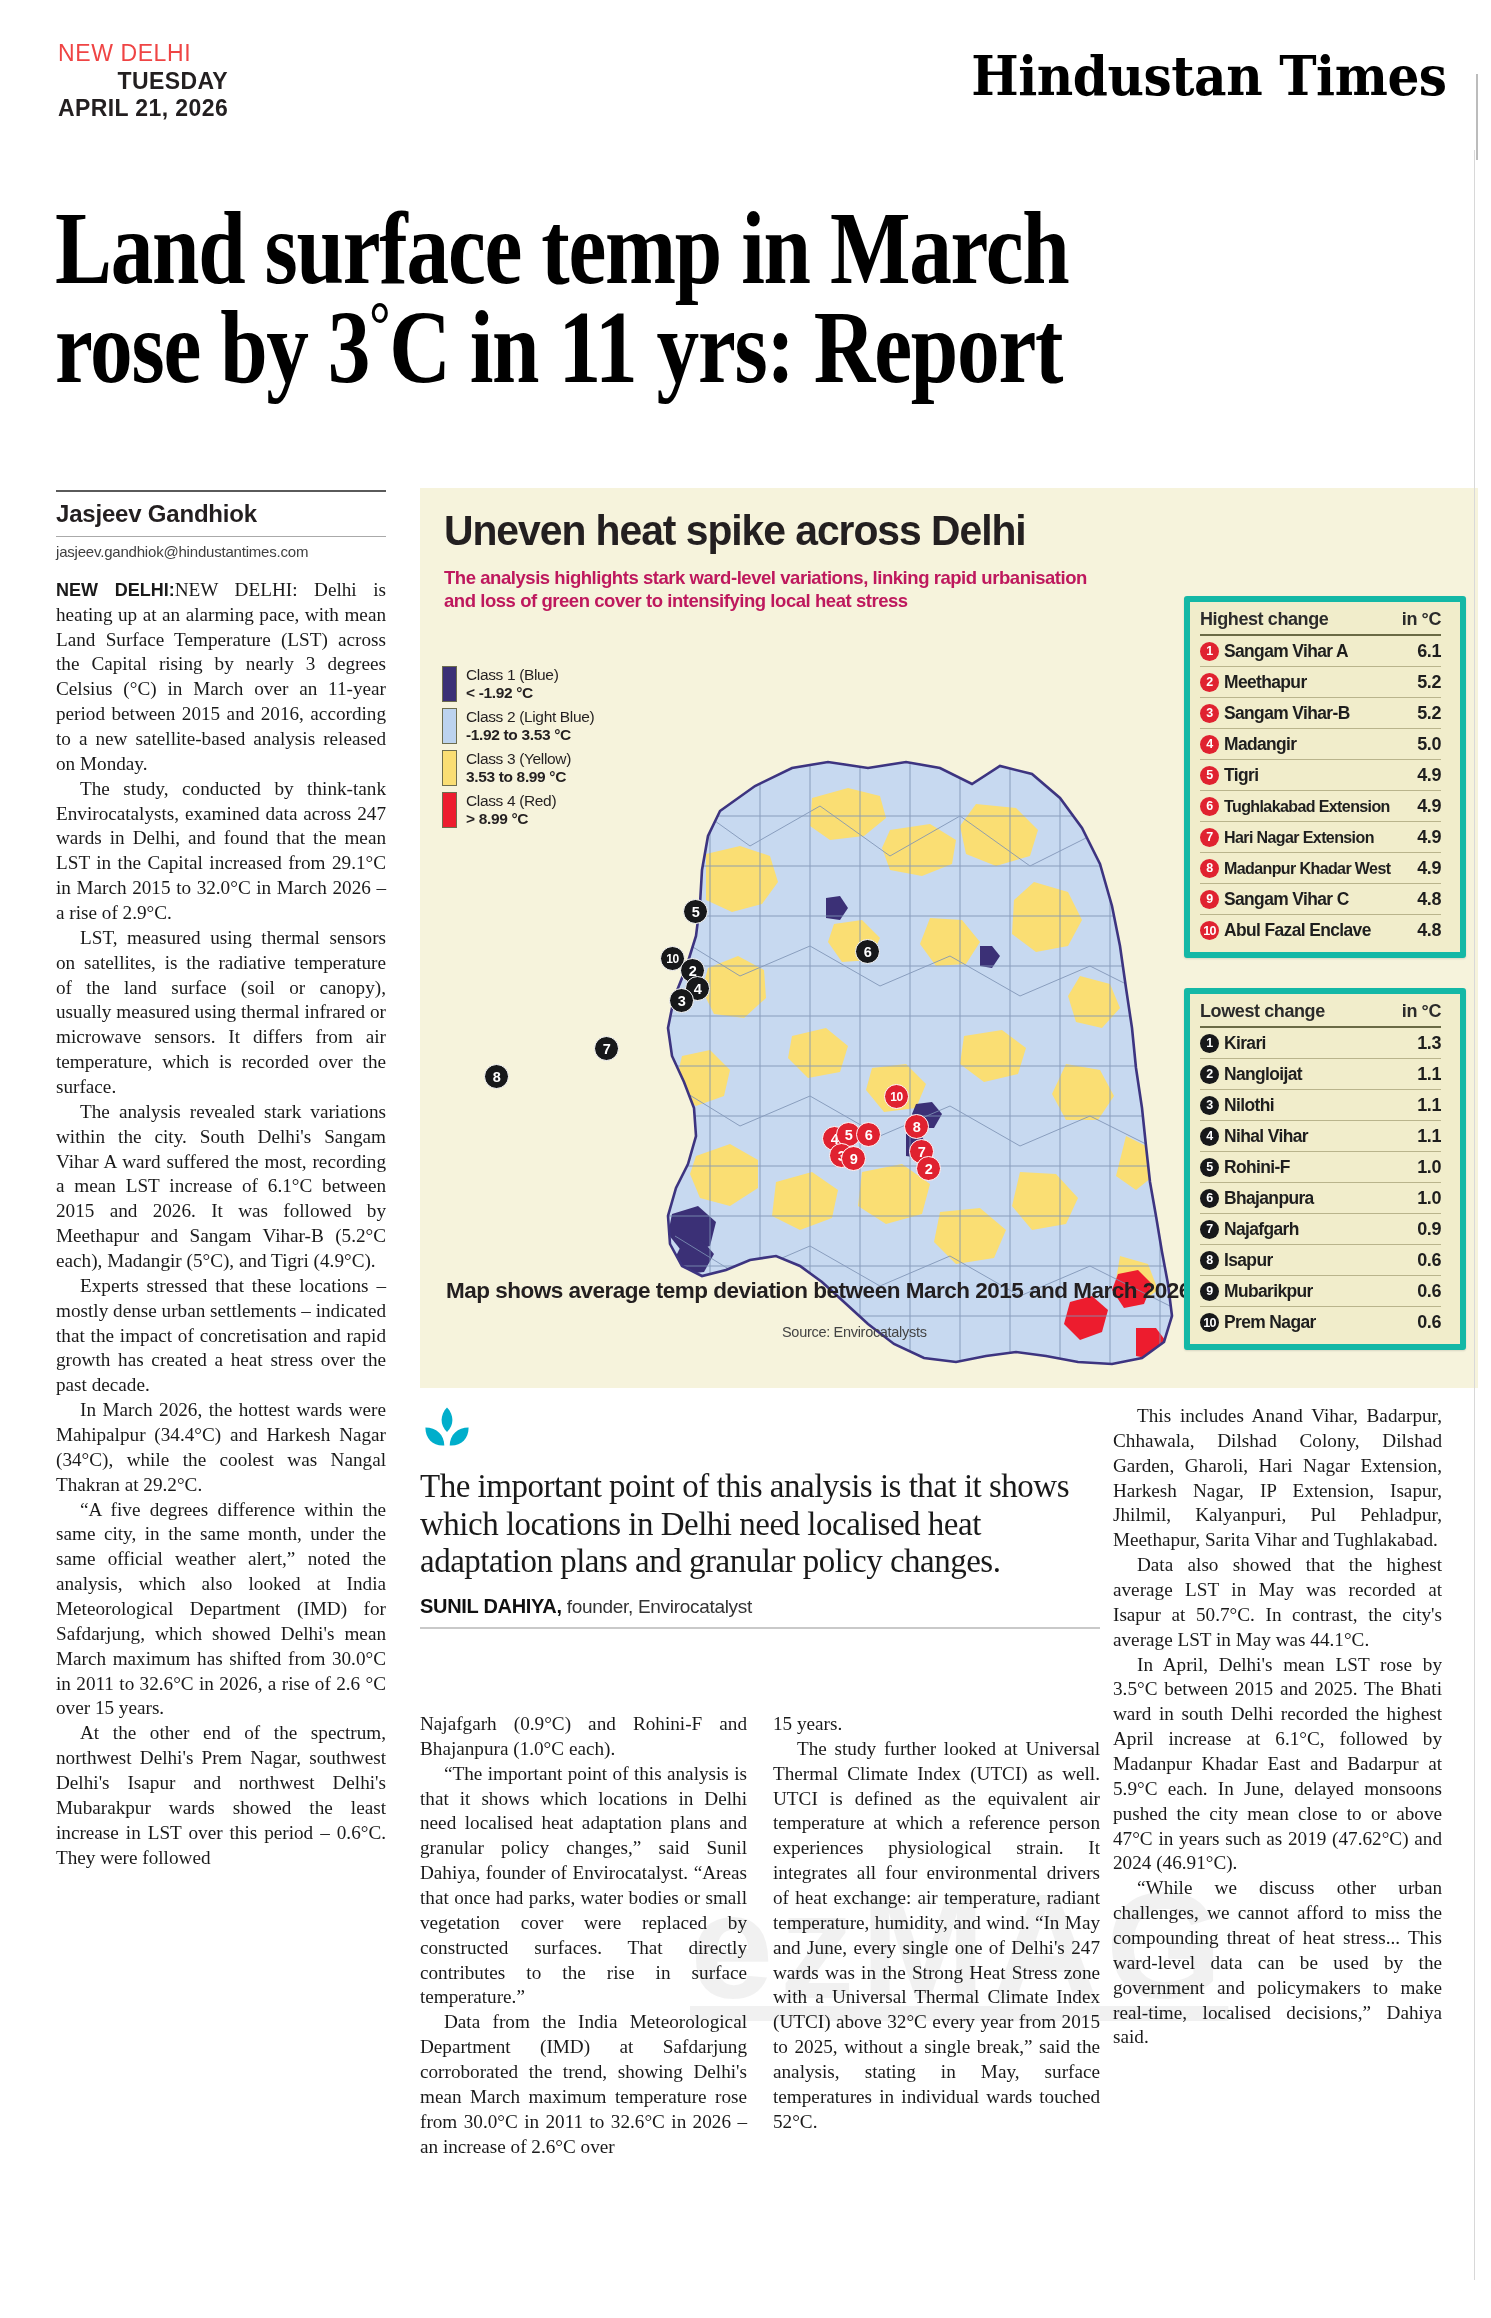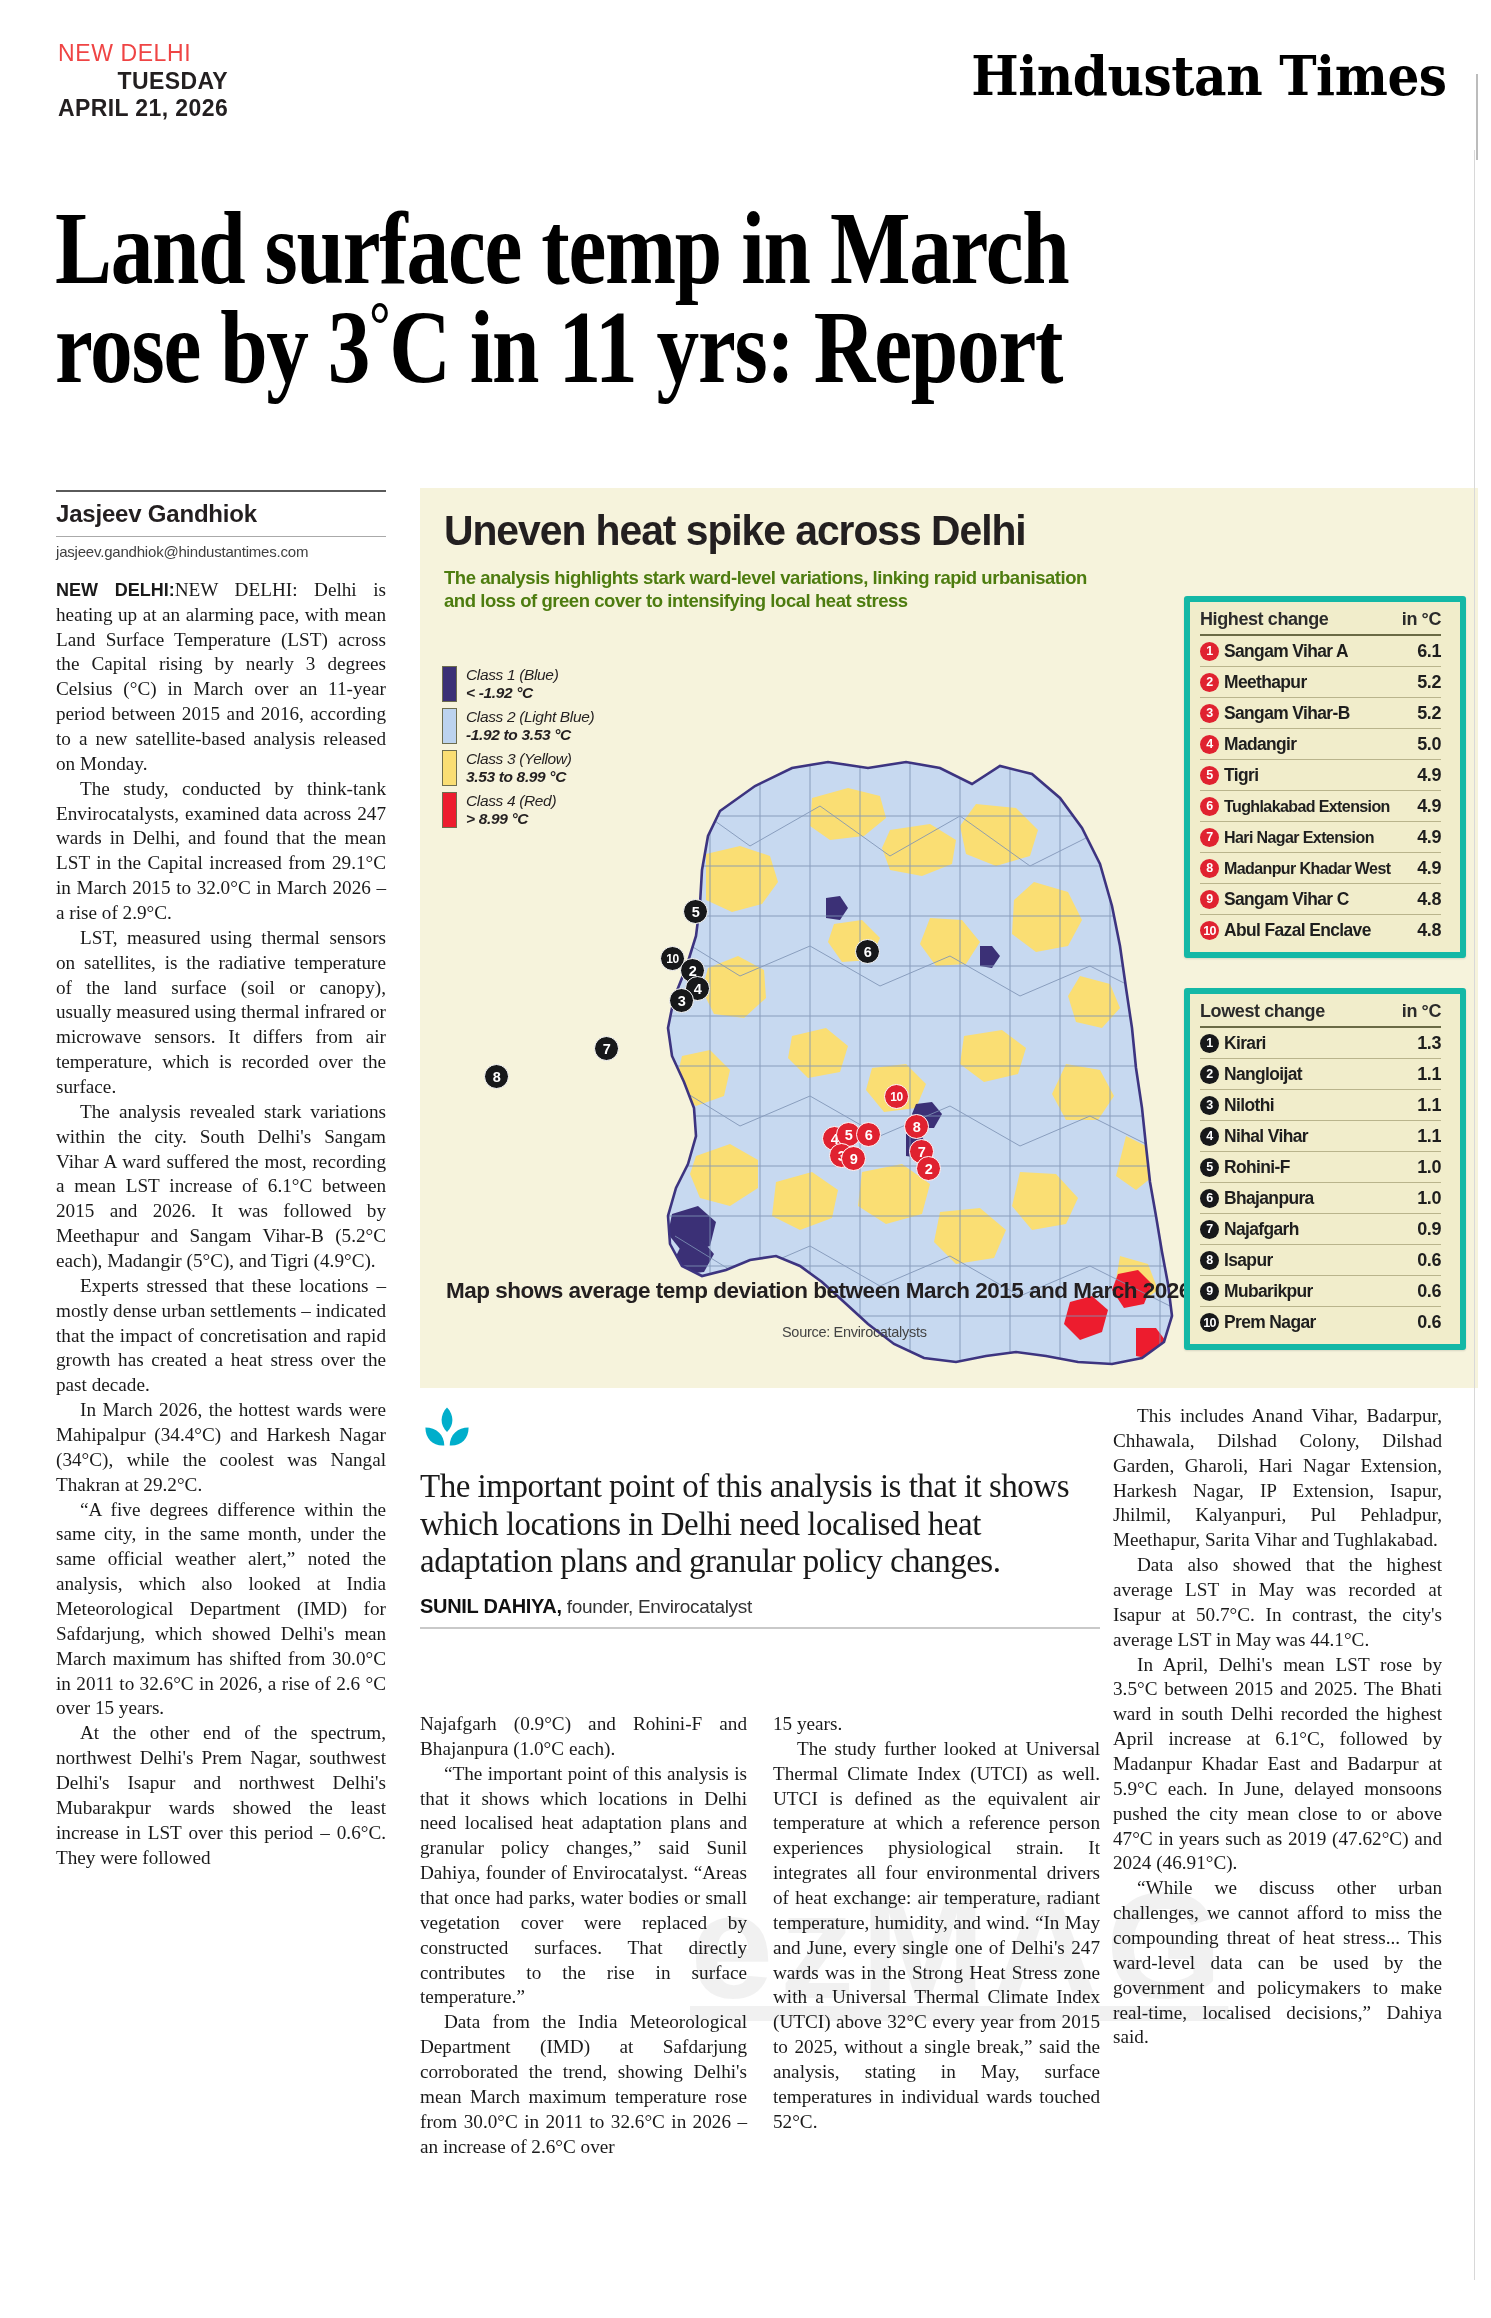--- a/index.html
+++ b/index.html
@@ -146,21 +146,21 @@
     white-space: nowrap;
   }
   .ig-sub {
     position: absolute;
     left: 24px; top: 78px;
     width: 660px;
     font-family: "Liberation Sans", sans-serif;
     font-size: 18.5px;
     font-weight: 700;
     line-height: 1.27;
-    color: #4d7c0f;
+    color: #be185d;
     letter-spacing: -0.45px;
   }
 
   
   .map-area {
     position: absolute;
     left: 0; top: 128px;
     width: 760px; height: 770px;
     overflow: hidden;
   }
@@ -169,21 +169,20 @@
   
   .legend {
     position: absolute;
     left: 22px; top: 178px;
     z-index: 6;
   }
   .legend-row {
     display: flex;
     align-items: flex-start;
     margin-bottom: 6px;
-    font-style: italic;
   }
   .swatch {
     width: 15px; height: 36px;
     border: 1px solid #6d6d4e;
     margin-right: 9px;
     flex: 0 0 auto;
   }
   .legend-text {
     font-family: "Liberation Sans", sans-serif;
     font-size: 15.5px;

